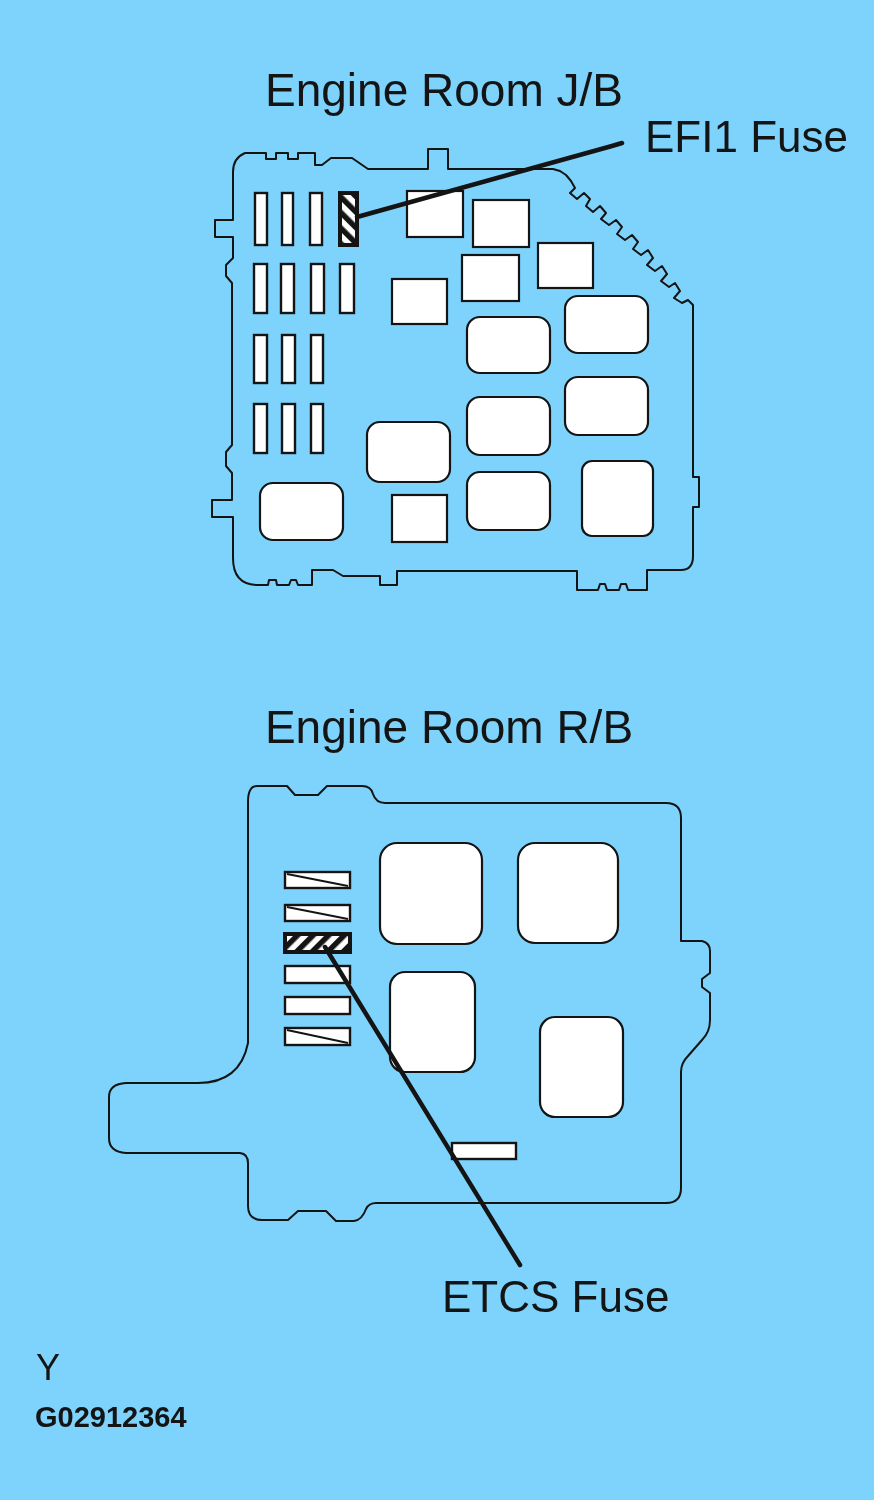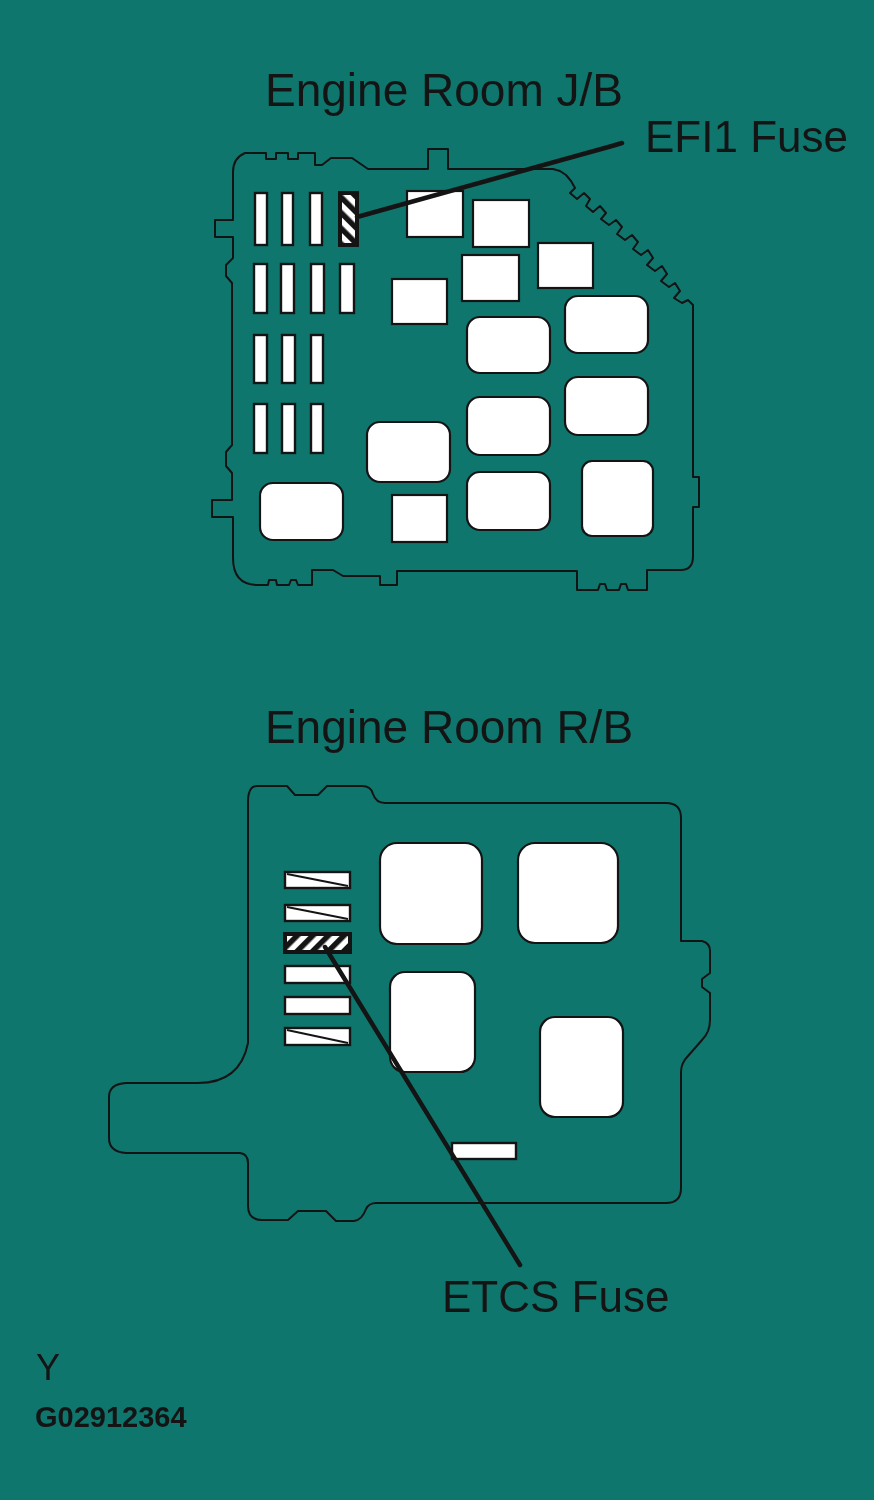--- a/index.html
+++ b/index.html
@@ -1,20 +1,20 @@
 <!DOCTYPE html>
 <html><head>
 <meta charset="utf-8">
 <style>
   html, body { margin: 0; padding: 0; background: #ffffff; }
   .stage {
     position: relative;
     width: 874px;
     height: 1500px;
-    background: #0f766e;
+    background: #7dd3fc;
     overflow: hidden;
     font-family: "Liberation Sans", sans-serif;
   }
   .stage svg { position: absolute; left: 0; top: 0; }
   text {
     fill: #141414;
     font-family: "Liberation Sans", sans-serif;
   }
   .title { font-size: 46px; }
   .callout { font-size: 44px; }

